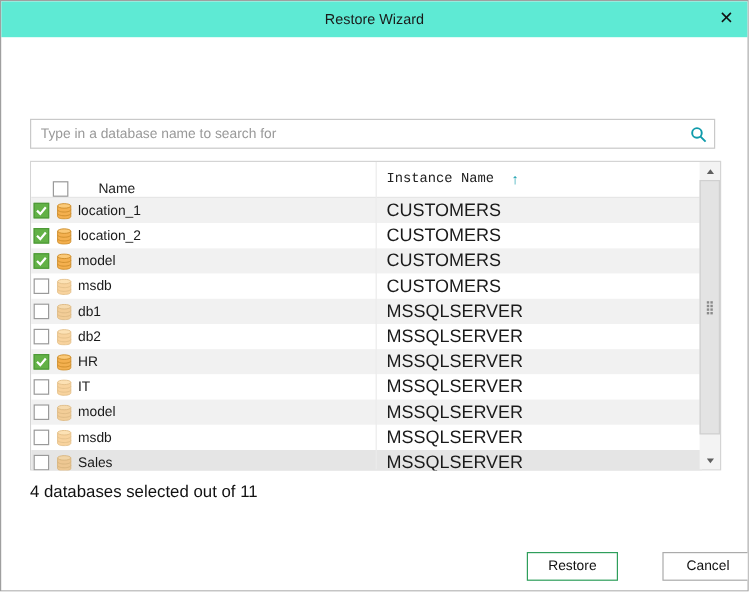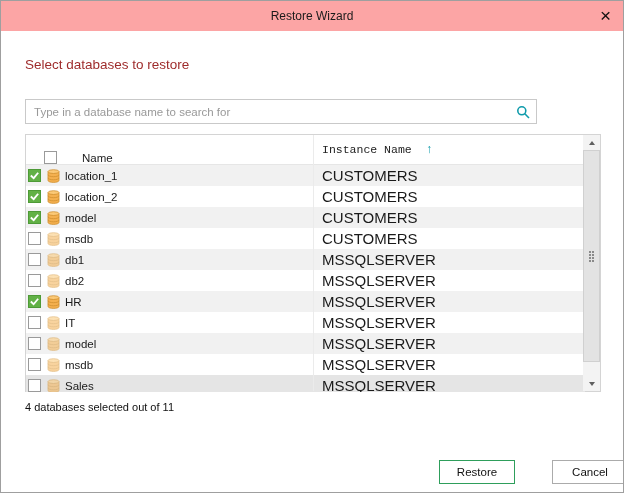--- a/index.html
+++ b/index.html
@@ -1,27 +1,27 @@
 <!DOCTYPE html>
 <html><head>
 <meta charset="utf-8">
 <style>
   * { box-sizing: border-box; margin: 0; padding: 0; }
   html, body { width: 624px; height: 493px; }
   body { font-family: "Liberation Sans", sans-serif; background: #ffffff; }
 
   .dialog { position: relative; width: 624px; height: 493px; background: #fff; border: 1px solid #9f9f9f; overflow: hidden; }
 
-  .titlebar { position: absolute; top: 0; left: 0; right: 0; height: 30px; display: flex; align-items: center; justify-content: center; background: #fca5a5; }
+  .titlebar { position: absolute; top: 0; left: 0; right: 0; height: 30px; display: flex; align-items: center; justify-content: center; background: #5eead4; }
   .title { font-size: 12px; color: #1a1a1a; }
   .close { position: absolute; right: 12px; top: 2px; font-size: 19px; line-height: 26px; color: #111; cursor: pointer; }
 
   .heading { position: absolute; left: 24px; top: 56px; font-size: 13.5px; color: #9e2b2b; }
 
-  .searchbox { position: absolute; left: 24px; top: 98px; width: 512px; height: 25px; border: 1px solid #c9c9c9; display: flex; align-items: center; background: #fff; }
+  .searchbox { position: absolute; left: 24px; top: 98px; width: 571px; height: 25px; border: 1px solid #c9c9c9; display: flex; align-items: center; background: #fff; }
   .searchinput { flex: 1; border: none; outline: none; font-size: 11.5px; padding: 0 8px; color: #333; font-family: inherit; background: transparent; }
   .searchinput::placeholder { color: #999; }
   .searchicon { width: 26px; display: flex; align-items: center; justify-content: center; cursor: pointer; }
 
   .table { position: absolute; left: 24px; top: 133px; width: 576px; height: 258px; border: 1px solid #d4d4d4; background: #fff; }
   .colsep { position: absolute; left: 287px; top: 0; bottom: 0; width: 1px; background: #ebebeb; z-index: 2; pointer-events: none; }
 
   .thead { position: relative; height: 30px; width: 559px; display: flex; align-items: flex-end; padding-left: 18px; border-bottom: 1px solid #e6e6e6; background: #fff; }
   .th-name { margin-left: 25px; font-size: 11.5px; color: #222; }
   .th-instance { position: absolute; left: 296px; top: 0; height: 100%; display: flex; align-items: center; gap: 14px; font-size: 11.5px; color: #222; cursor: pointer; font-family: Liberation Mono, monospace; }
@@ -42,37 +42,36 @@
   .scrollbar { position: absolute; top: 0; right: 0; width: 17px; height: 256px; background: #f3f3f3; z-index: 3; }
   .sb-btn { position: absolute; left: 0; width: 17px; height: 15px; display: flex; align-items: center; justify-content: center; cursor: pointer; }
   .sb-btn.up { top: 0; }
   .sb-btn.down { bottom: 0; }
   .tri-up { width: 0; height: 0; border-left: 3.5px solid transparent; border-right: 3.5px solid transparent; border-bottom: 4px solid #5f5f5f; }
   .tri-down { width: 0; height: 0; border-left: 3.5px solid transparent; border-right: 3.5px solid transparent; border-top: 4px solid #5f5f5f; }
   .sb-thumb { position: absolute; left: 0; top: 15px; width: 17px; height: 212px; background: #e3e3e3; border: 1px solid #d0d0d0; display: flex; align-items: center; justify-content: center; cursor: grab; }
   .grip { position: relative; width: 5px; height: 11px; }
   .grip::before { content: ""; position: absolute; left: 0; top: 0; width: 2px; height: 2px; background: #8a8a8a; box-shadow: 3px 0 0 #8a8a8a, 0 3px 0 #8a8a8a, 3px 3px 0 #8a8a8a, 0 6px 0 #8a8a8a, 3px 6px 0 #8a8a8a, 0 9px 0 #8a8a8a, 3px 9px 0 #8a8a8a; }
 
-  .status { position: absolute; left: 24px; top: 400px; font-size: 11px; color: #111; }
+  .status { position: absolute; left: 24px; top: 400px; font-size: 14px; color: #111; }
 
   .btn { position: absolute; top: 459px; width: 76px; height: 24px; background: #fff; border: 1px solid #ababab; font-size: 11.5px; font-family: inherit; color: #111; cursor: pointer; }
   .btn.primary { left: 438px; border: 1px solid #2e9e5b; }
   .btn.cancel { left: 523px; margin-left: 28px; }
 </style>
 </head>
 <body>
 
 <div class="dialog">
 
   <div class="titlebar">
     <span class="title">Restore Wizard</span>
     <span class="close">×</span>
   </div>
 
-  <div class="heading">Select databases to restore</div>
 
   <div class="searchbox">
     <input class="searchinput" type="text" placeholder="Type in a database name to search for" style="">
     <span class="searchicon">
       <svg width="14" height="14" viewBox="0 0 14 14">
         <circle cx="5.8" cy="5.8" r="4" fill="none" stroke="#0f9bab" stroke-width="1.6"></circle>
         <line x1="8.8" y1="8.8" x2="13" y2="13" stroke="#0f9bab" stroke-width="1.6"></line>
       </svg>
     </span>
   </div>

